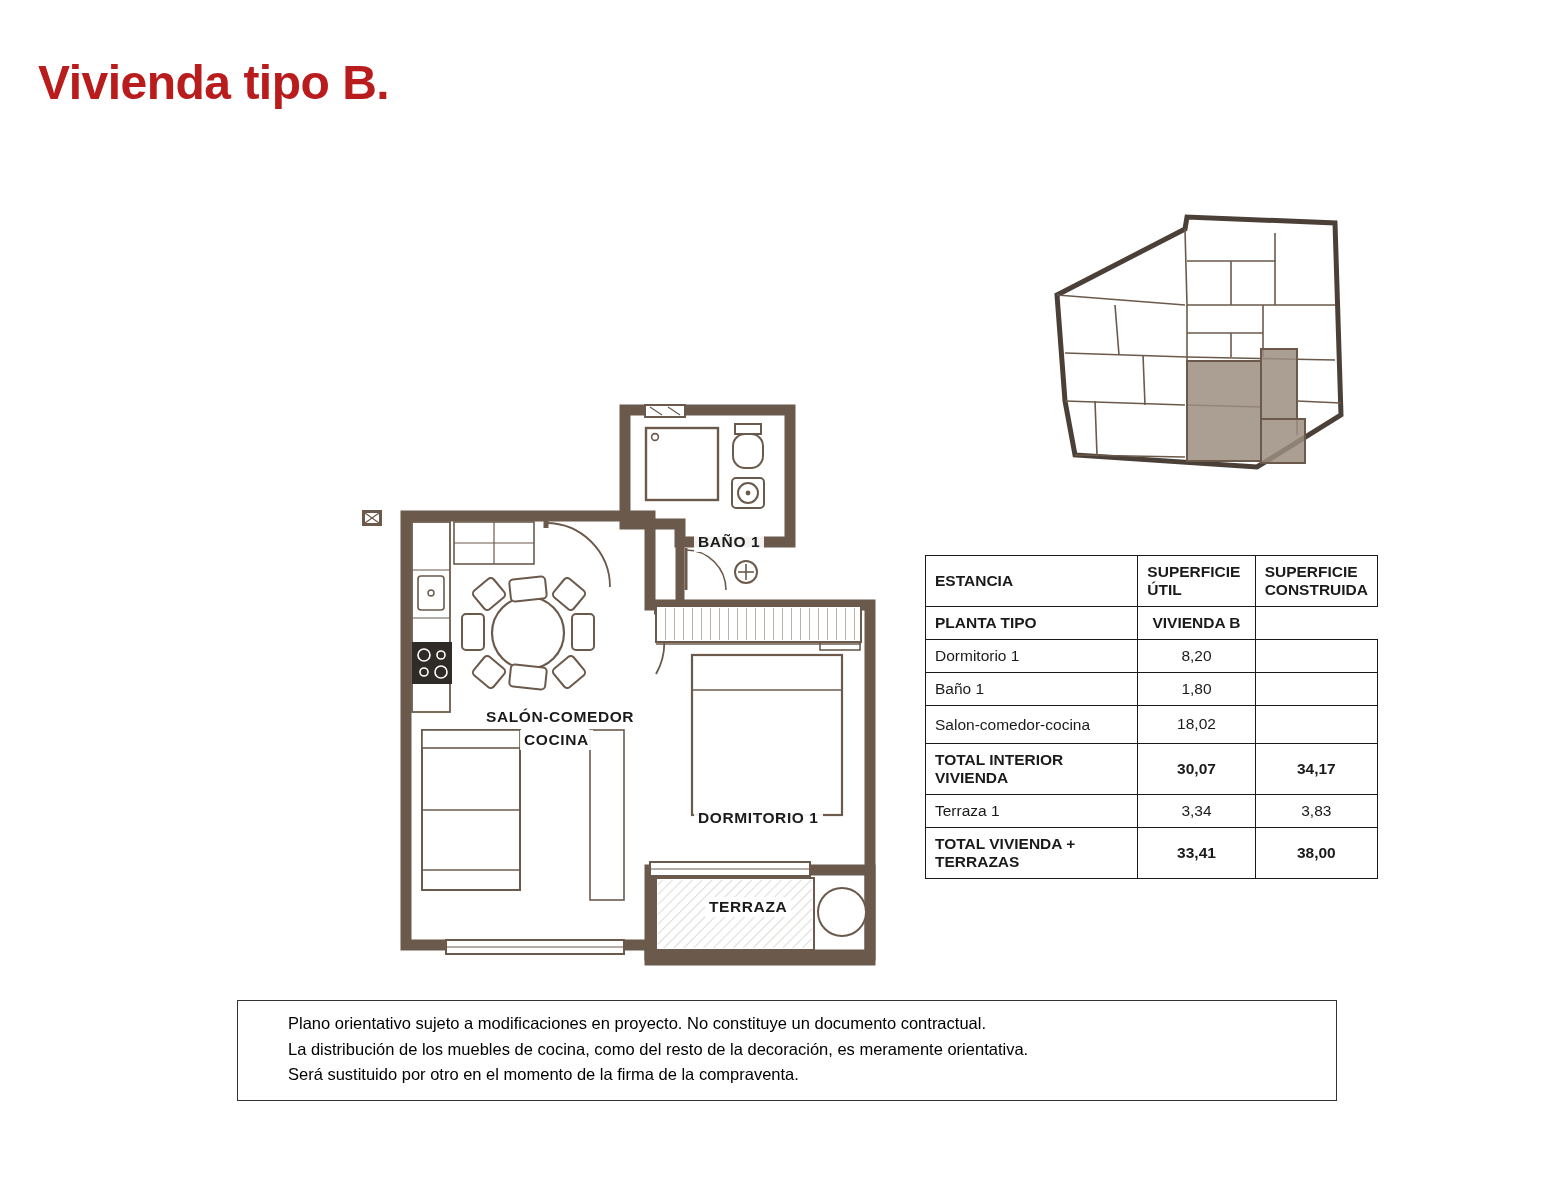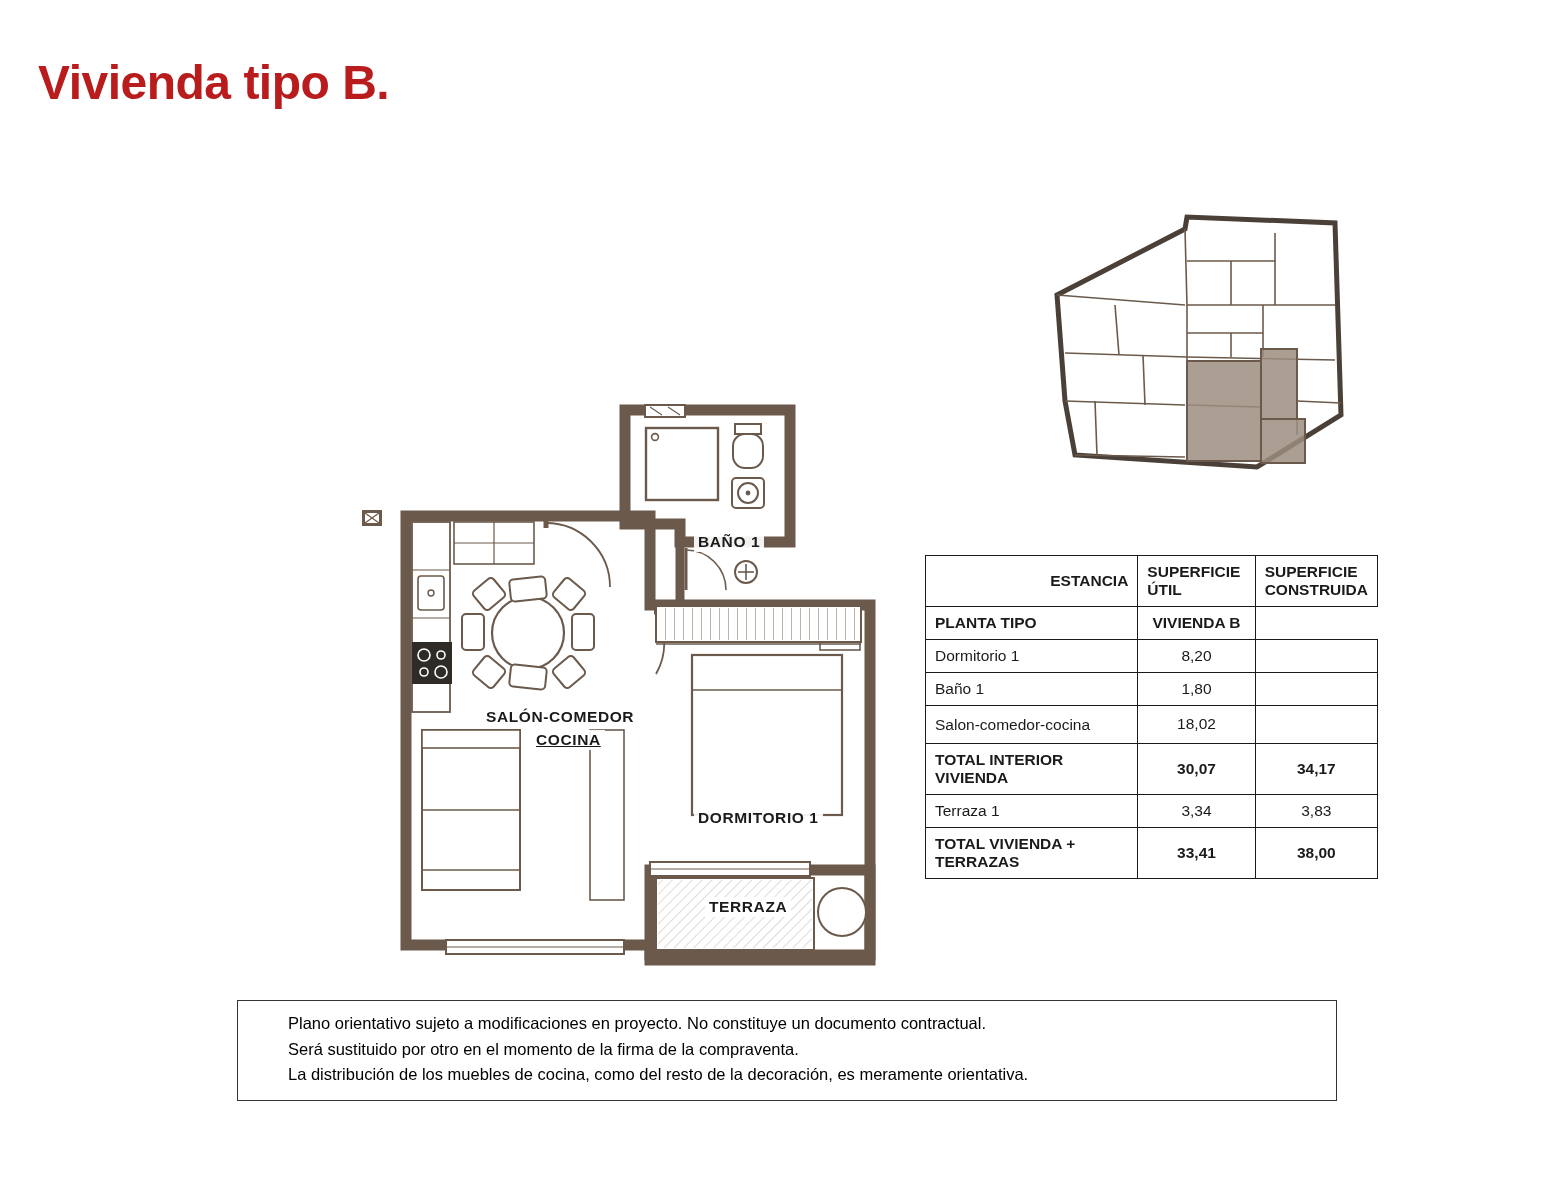--- a/index.html
+++ b/index.html
@@ -20,21 +20,21 @@
   }
 
   
   .keyplan{position:absolute;left:1035px;top:205px;width:320px;height:275px;}
 
   
   .tbl-wrap{position:absolute;left:925px;top:555px;width:453px;}
   table{border-collapse:collapse;width:100%;font-size:15.5px;}
   td,th{border:1.4px solid #1a1a1a;padding:7px 9px;vertical-align:middle;}
   th{font-weight:700;text-align:center;line-height:1.15;font-size:15.5px;}
-  .c-est{width:48%;text-align:right;}
+  .c-est{width:48%;text-align:left;}
   .c-num{width:26%;text-align:left;}
   td.est{text-align:left;}
   td.num{text-align:center;}
   tr.bold td{font-weight:700;}
   td.nb{border:none;}
   .plantatipo td{font-weight:700;}
 
   
   .note{
     position:absolute;left:237px;top:1000px;width:1100px;
@@ -151,21 +151,21 @@
     <circle cx="492" cy="512" r="24" fill="#ffffff" stroke="#6b5a4b" stroke-width="2"></circle>
 
     <rect x="300" y="462" width="160" height="14" fill="#ffffff" stroke="#6b5a4b" stroke-width="2"></rect>
     <line x1="300" y1="469" x2="460" y2="469" stroke="#6b5a4b" stroke-width="1.1"></line>
     <rect x="96" y="540" width="178" height="14" fill="#ffffff" stroke="#6b5a4b" stroke-width="2"></rect>
     <line x1="96" y1="547" x2="274" y2="547" stroke="#6b5a4b" stroke-width="1.1"></line>
   </svg>
 
   <div class="lbl" style="left:344px;top:132px;">BAÑO 1</div>
   <div class="lbl" style="left:132px;top:307px;">SALÓN-COMEDOR</div>
-  <div class="lbl" style="left:182px;top:330px;text-decoration:underline;">COCINA</div>
+  <div class="lbl" style="left:170px;top:330px;">COCINA</div>
   <div class="lbl" style="left:344px;top:408px;">DORMITORIO 1</div>
   <div class="lbl" style="left:355px;top:497px;">TERRAZA</div>
 </div>
 
 <div class="keyplan">
   <svg width="320" height="275" viewBox="0 0 320 275">
 
     <path d="M22 90 L150 24 L152 12 L300 18 L306 210 L222 262 L40 250 L30 196 Z" fill="#ffffff" stroke="#4a4038" stroke-width="5"></path>
 
     <g stroke="#6b5a4b" stroke-width="1.6" fill="none">
@@ -249,15 +249,15 @@
         <td class="est">TOTAL VIVIENDA + TERRAZAS</td>
         <td class="num">33,41</td>
         <td class="num">38,00</td>
       </tr>
     </tbody>
   </table>
 </div>
 
 <div class="note">
   <div>Plano orientativo sujeto a modificaciones en proyecto. No constituye un documento contractual.</div>
+  <div>La distribución de los muebles de cocina, como del resto de la decoración, es meramente orientativa.</div>
   <div>Será sustituido por otro en el momento de la firma de la compraventa.</div>
-  <div>La distribución de los muebles de cocina, como del resto de la decoración, es meramente orientativa.</div>
 </div>
 
 </body></html>

